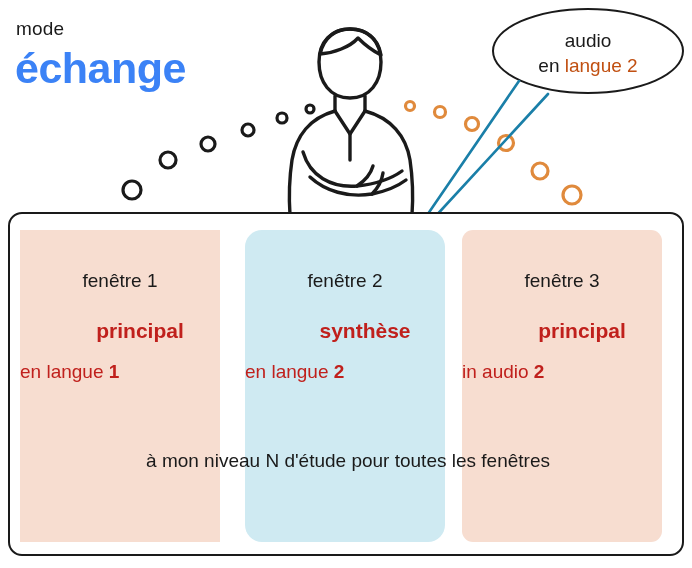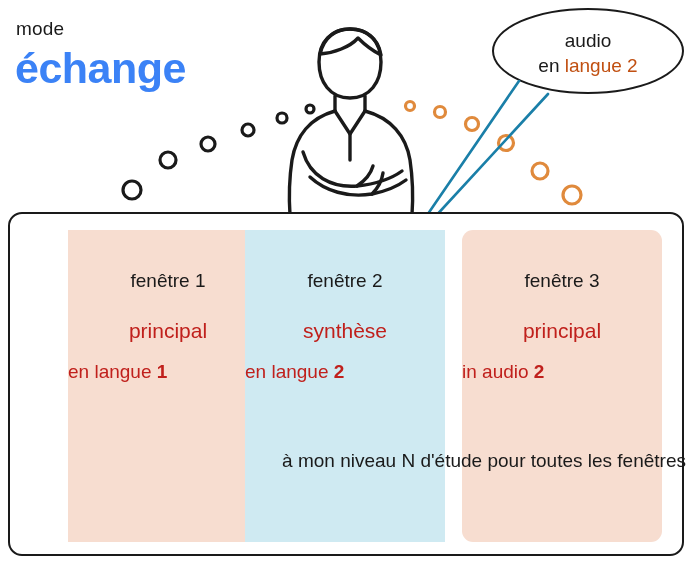--- a/index.html
+++ b/index.html
@@ -107,62 +107,63 @@
     width: 676px;
     height: 344px;
   }
   .col {
     position: absolute;
     top: 16px;
     width: 200px;
     height: 312px;
     box-sizing: border-box;
   }
-  .col-1 { left: 10px;  background: #f7ddd0; margin-left: 48px; }
-  .col-2 { left: 235px; background: #cfeaf2; }
+  .col-1 { left: 10px;  background: #f7ddd0; }
+  .col-2 { left: 235px; background: #cfeaf2; border-radius: 17px; }
   .col-3 { left: 452px; background: #f7ddd0; border-radius: 11px; }
 
   .col-window {
     position: absolute;
     top: 40px;
     left: 0;
     width: 100%;
     text-align: center;
     font-size: 19px;
     color: #1a1a1a;
   }
   .col-role {
     position: absolute;
     top: 89px;
     left: 0;
     width: 100%;
     text-align: center;
     font-size: 21px;
-    font-weight: normal;
+    font-weight: bold;
     color: #c0201c;
+    padding-left: 20px;
   }
   .col-lang {
     position: absolute;
     top: 131px;
     left: 0;
     width: 100%;
     text-align: left;
     font-size: 19px;
     color: #c0201c;
   }
   .col-lang .num {
     font-weight: bold;
   }
 
   .footnote {
     position: absolute;
     left: 0;
     top: 236px;
     width: 676px;
-    text-align: right;
+    text-align: center;
     font-size: 19px;
     color: #1a1a1a;
   }
 </style>
 </head>
 <body>
 
 <div id="root">
 
   <div class="mode-label">mode</div>

